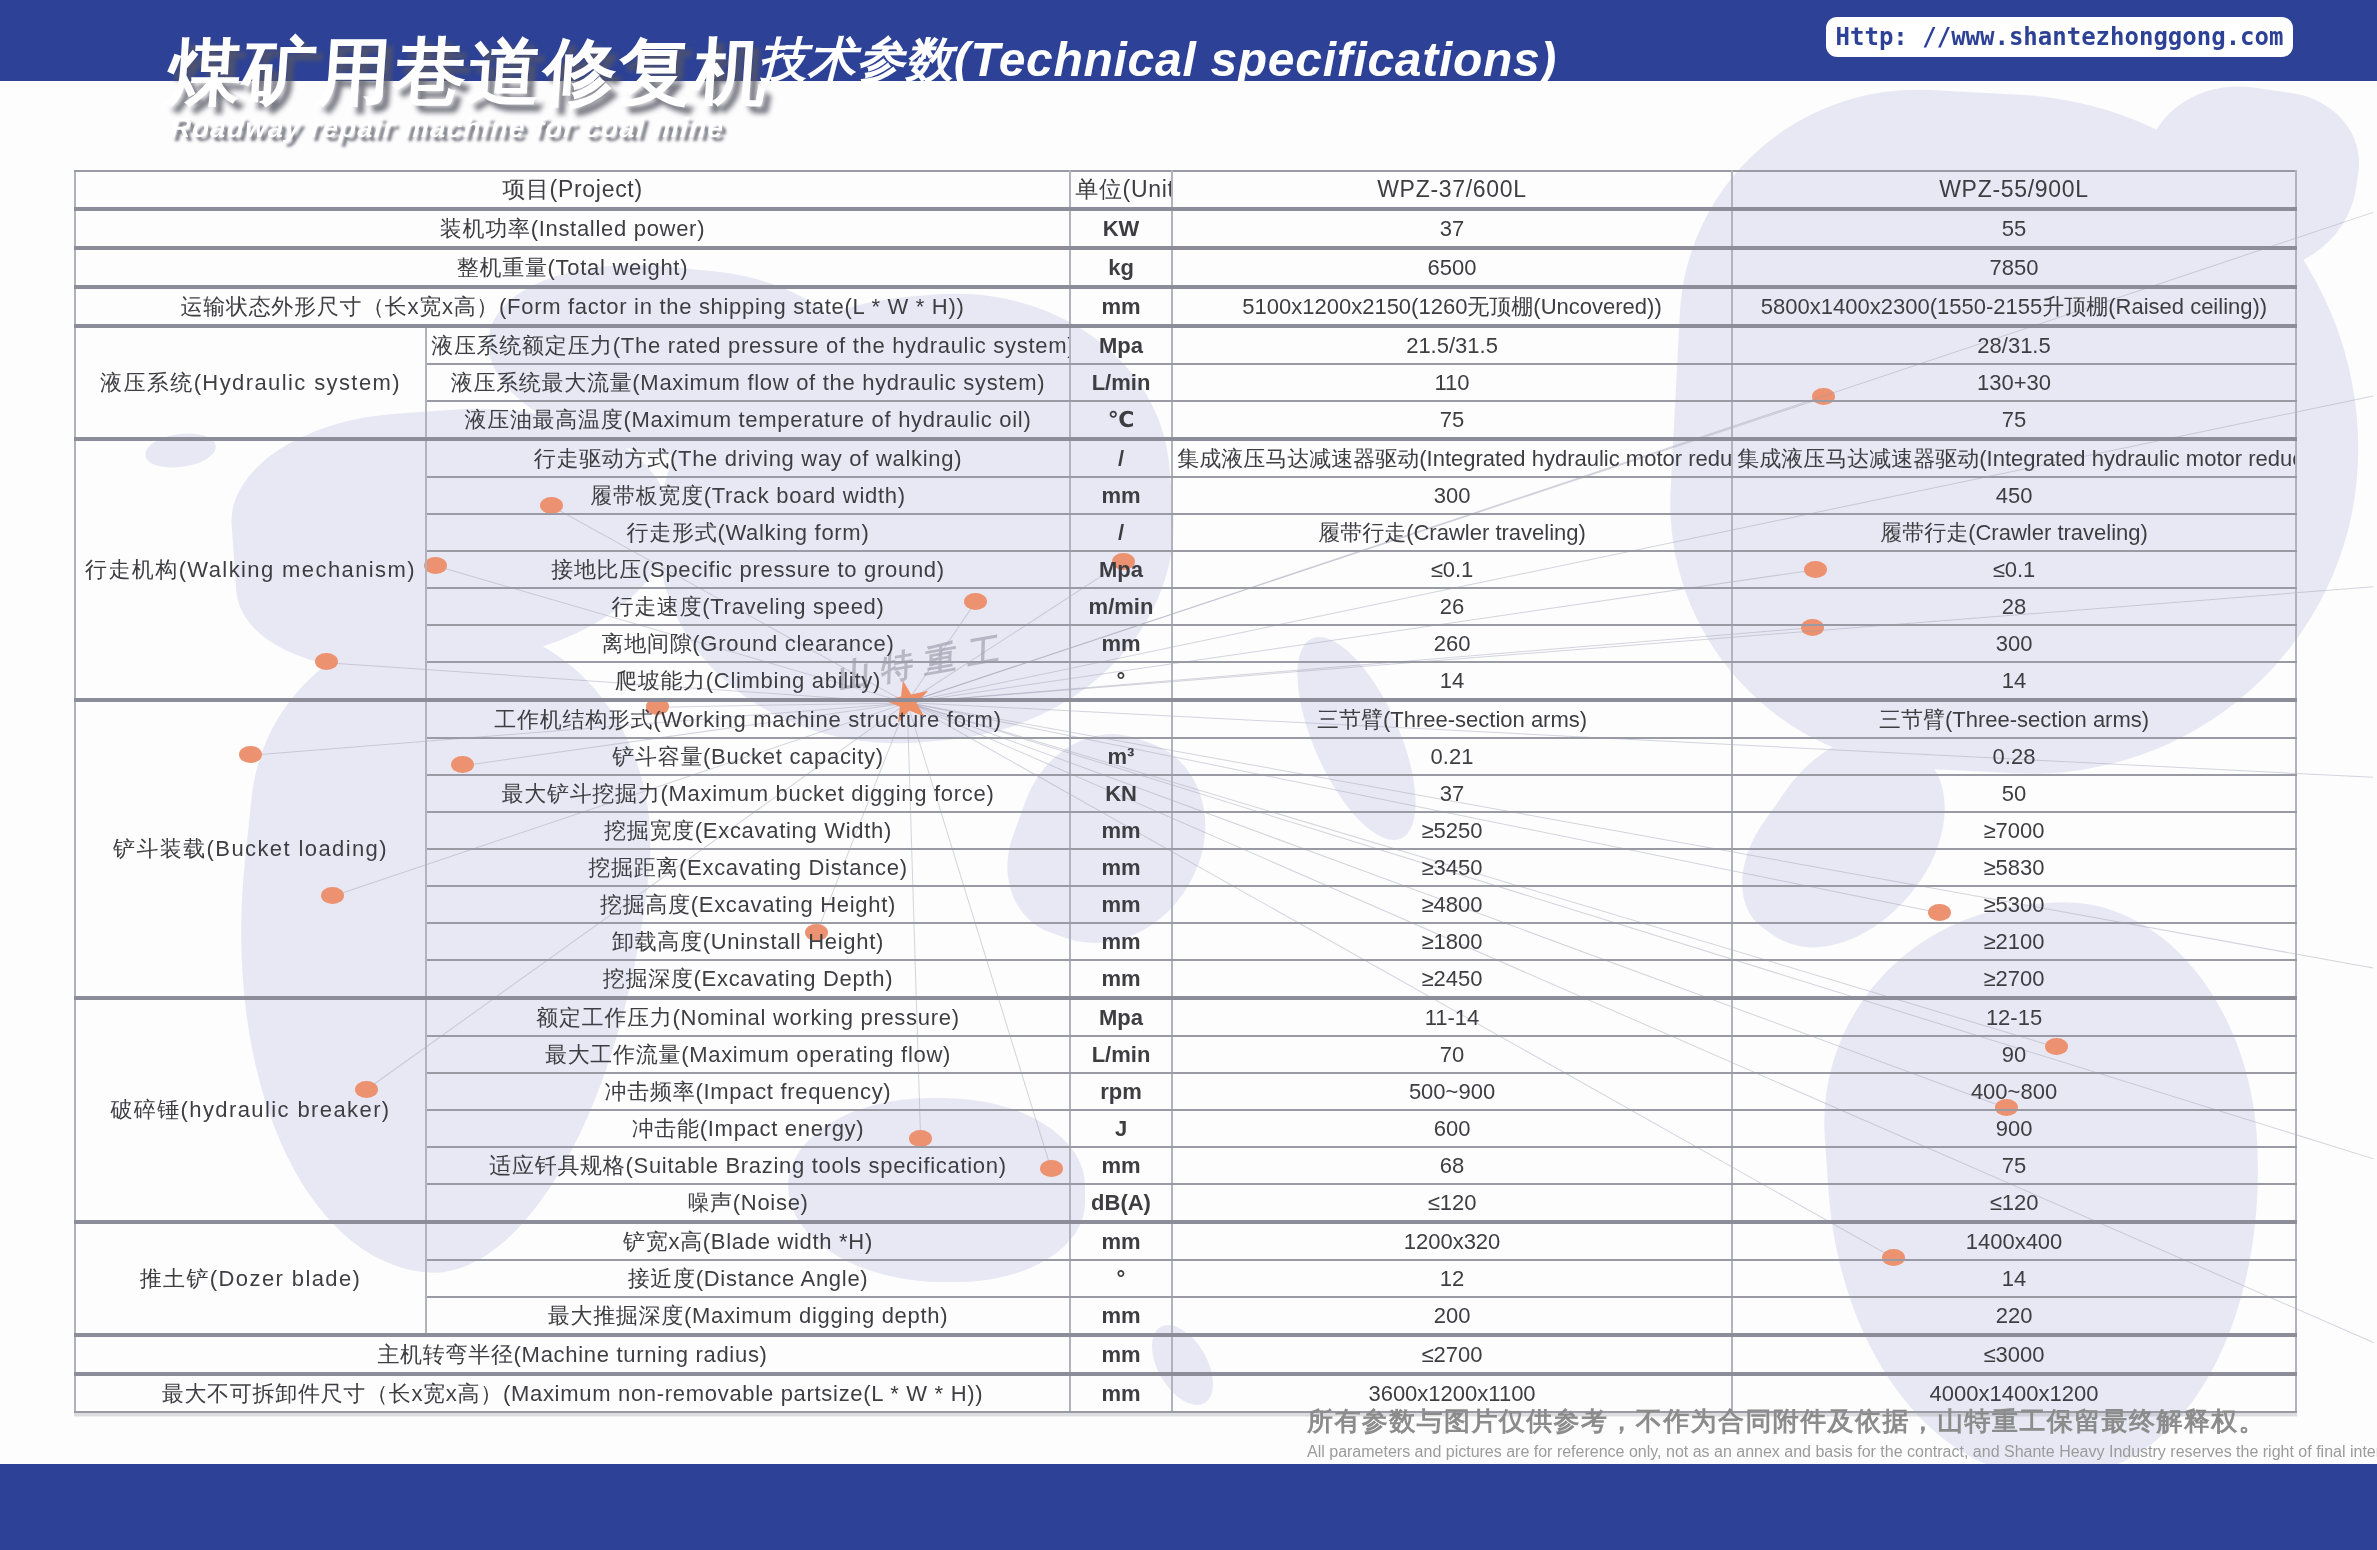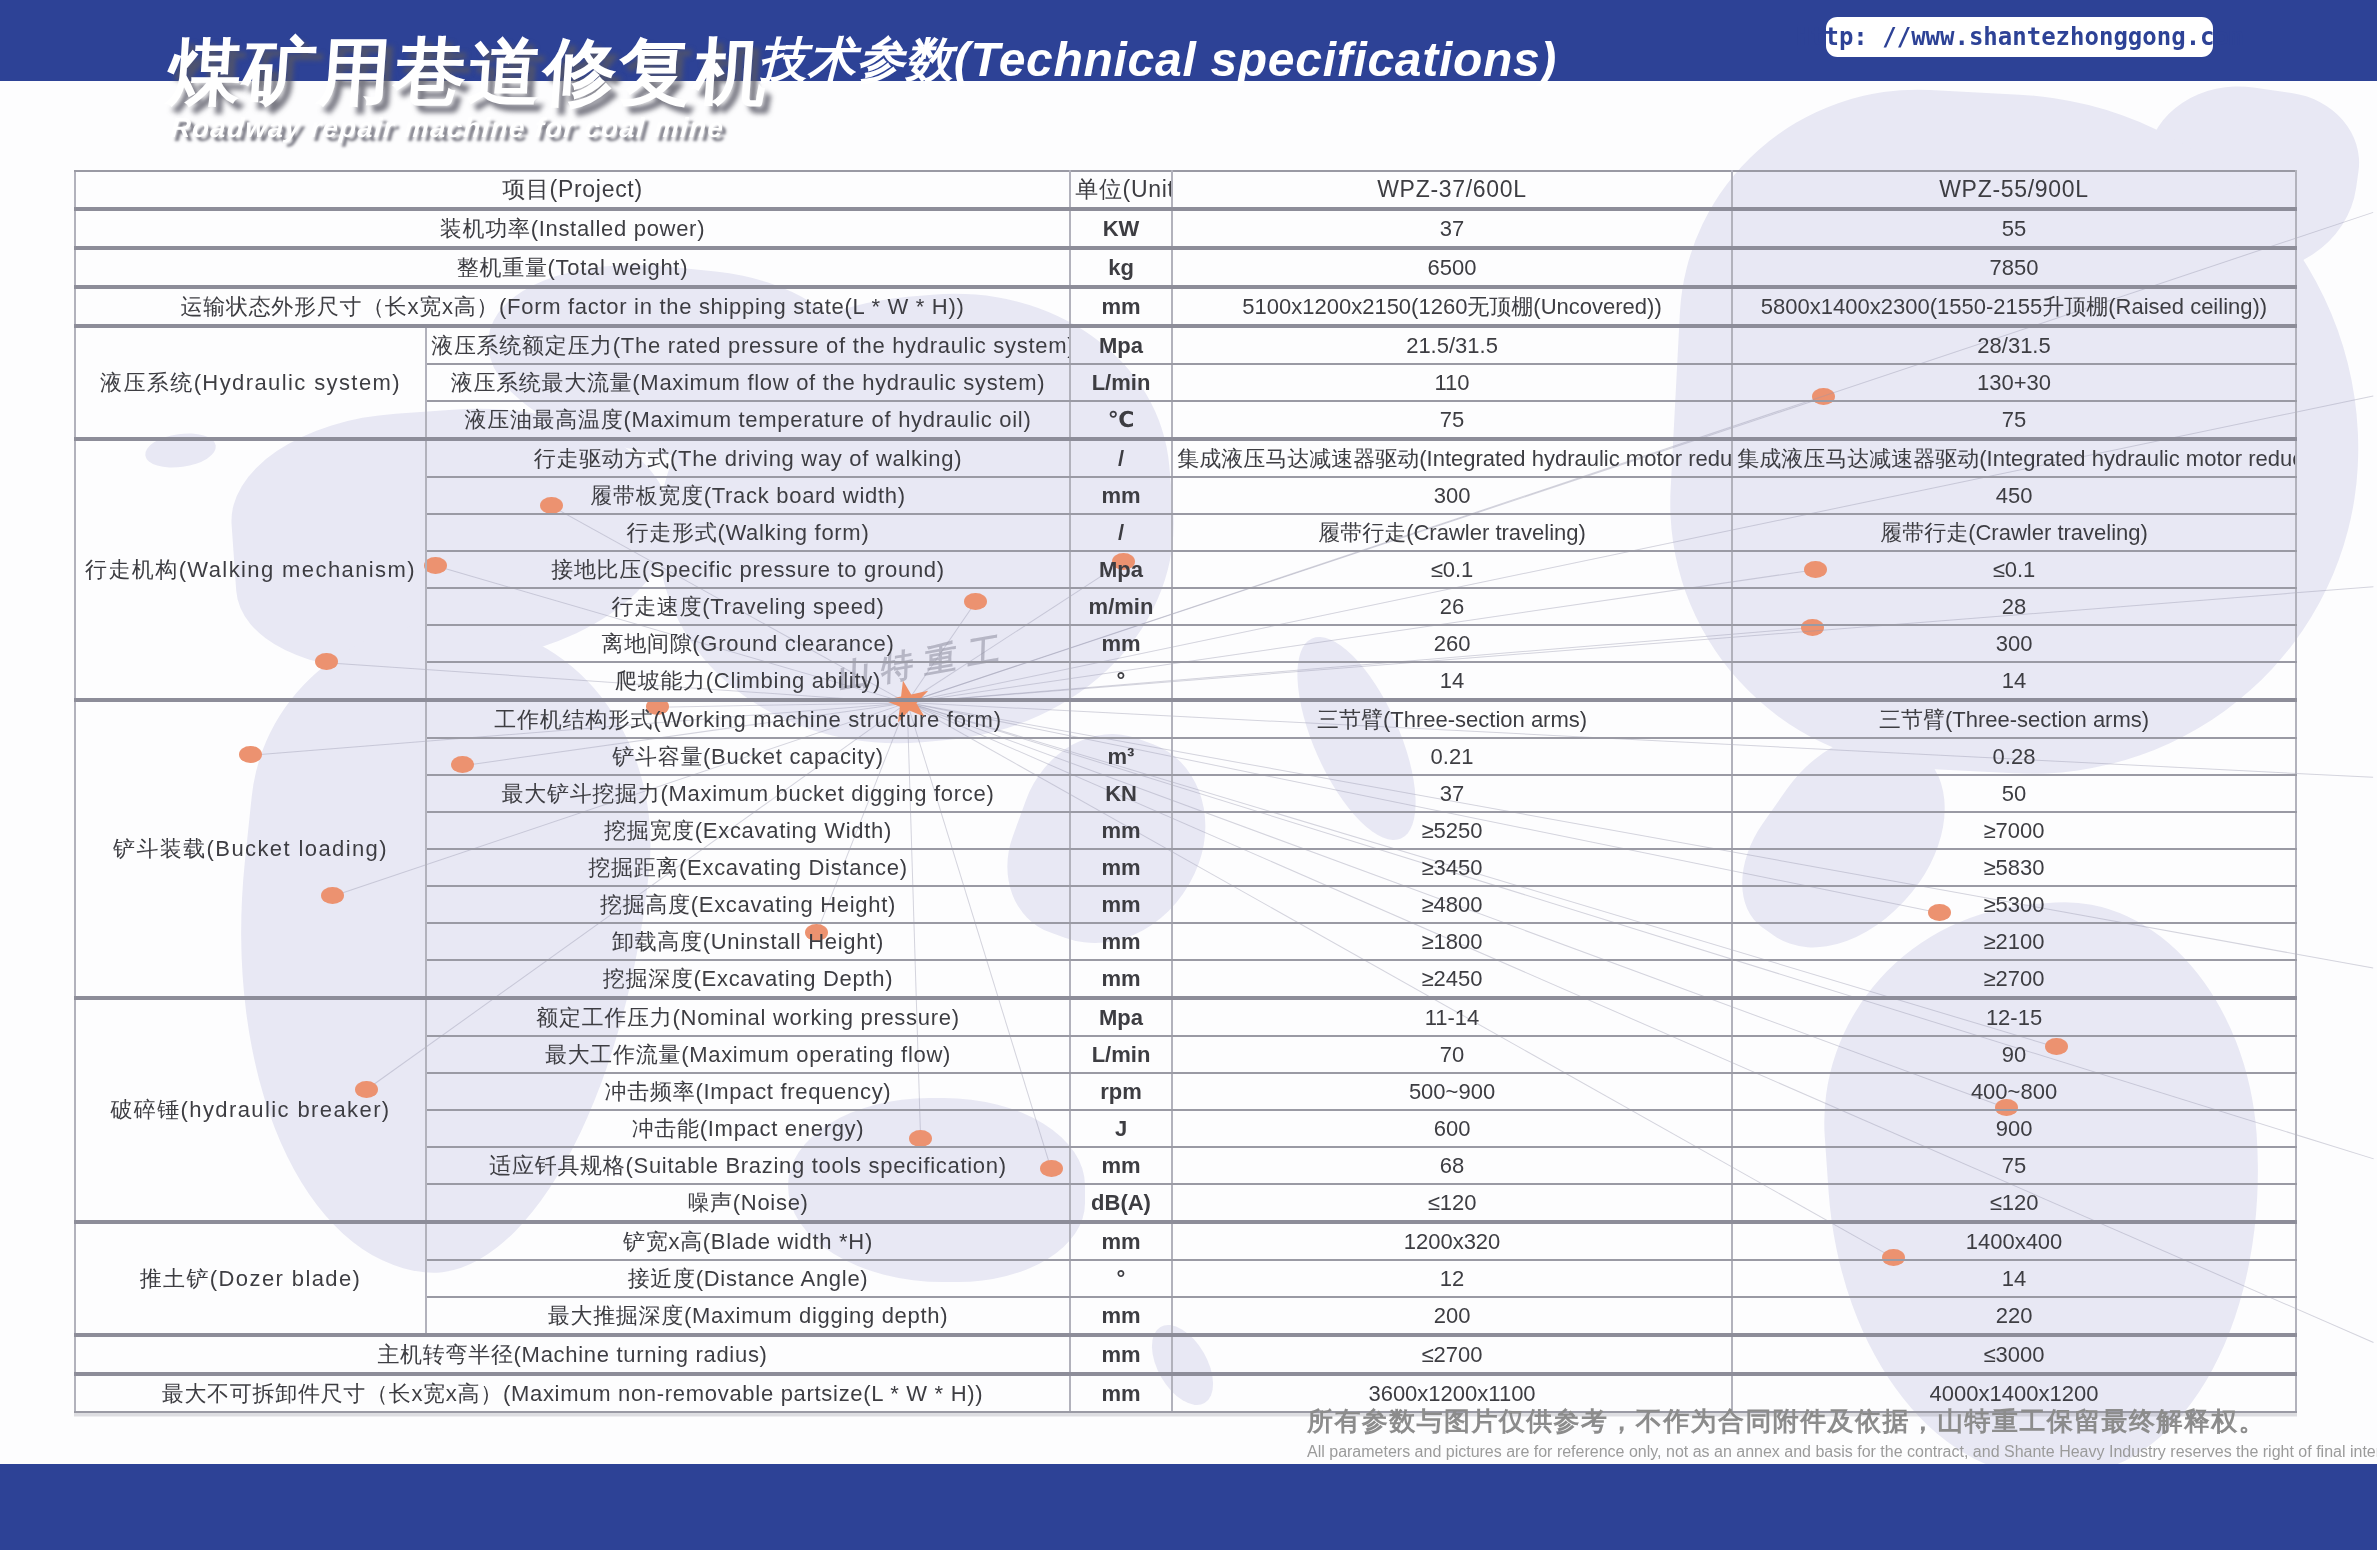--- a/index.html
+++ b/index.html
@@ -12,21 +12,21 @@
 
   
   .title-cn{position:absolute;left:168px;top:24px;z-index:4;font-size:73px;font-weight:bold;
             letter-spacing:2.1px;color:#ffffff;transform:skewX(-4deg);
             text-shadow:7px 7px 5px rgba(88,88,100,.8);white-space:nowrap;}
   .title-en{position:absolute;left:171px;top:112px;z-index:4;font-size:27.5px;font-weight:bold;font-style:italic;
             letter-spacing:1.4px;color:#ffffff;transform:skewX(-4deg);
             text-shadow:4.2px 4.2px 2.8px rgba(88,88,100,.8);white-space:nowrap;}
   .subtitle{position:absolute;left:759px;top:28px;z-index:4;font-size:48px;font-weight:bold;font-style:italic;
             color:#ffffff;letter-spacing:0.7px;white-space:nowrap;}
-  .url-box{position:absolute;left:1826px;top:17px;width:387px;height:40px;background:#ffffff;border-radius:11.3px;
+  .url-box{position:absolute;left:1826px;top:17px;width:467px;height:40px;background:#ffffff;border-radius:11.3px;
            z-index:4;display:flex;align-items:center;justify-content:center;}
   .url-box span{font-family:"DejaVu Sans Mono","Liberation Mono",monospace;font-size:24px;font-weight:bold;
            color:var(--brand,#2d4296);white-space:nowrap;}
 
   
   .map-layer{position:absolute;inset:0;z-index:0;}
   .land{position:absolute;background:var(--land,#e8e8f4);}
   .net-layer{position:absolute;inset:0;z-index:1;}
   .net-line{position:absolute;height:1.4px;background:rgba(150,150,172,.40);transform-origin:0 50%;}
   .net-dot{position:absolute;width:22.6px;height:17px;border-radius:50%;background:var(--accent,#ec9270);}

